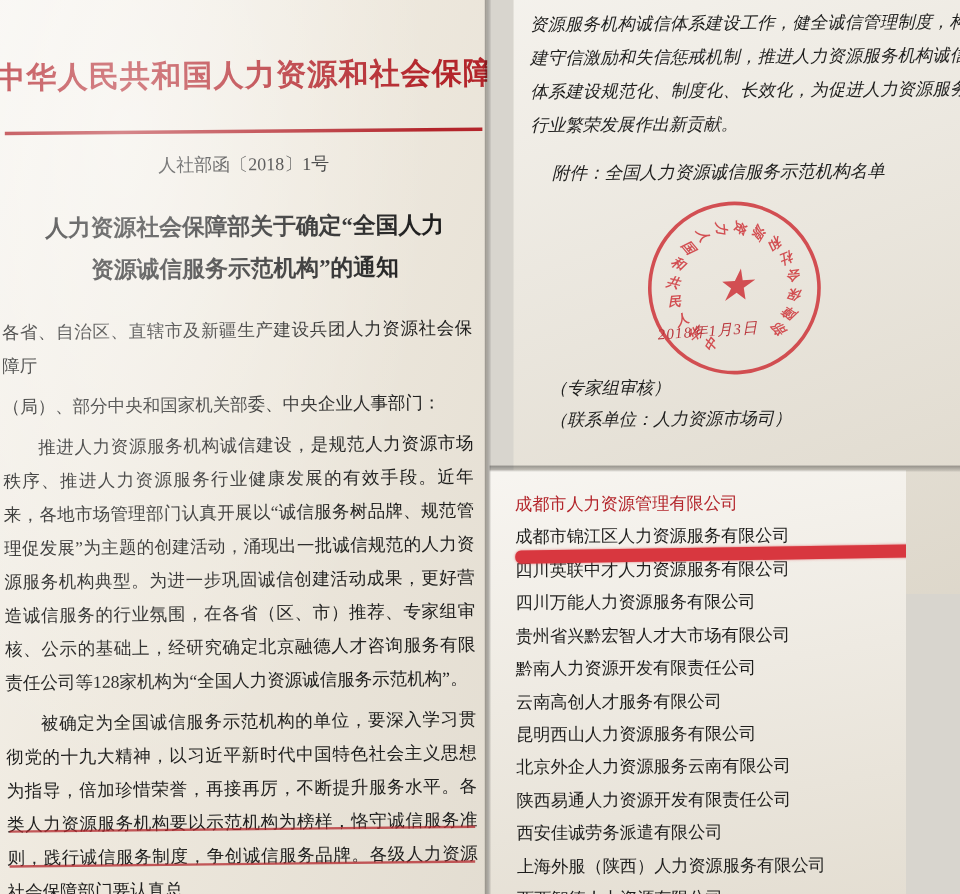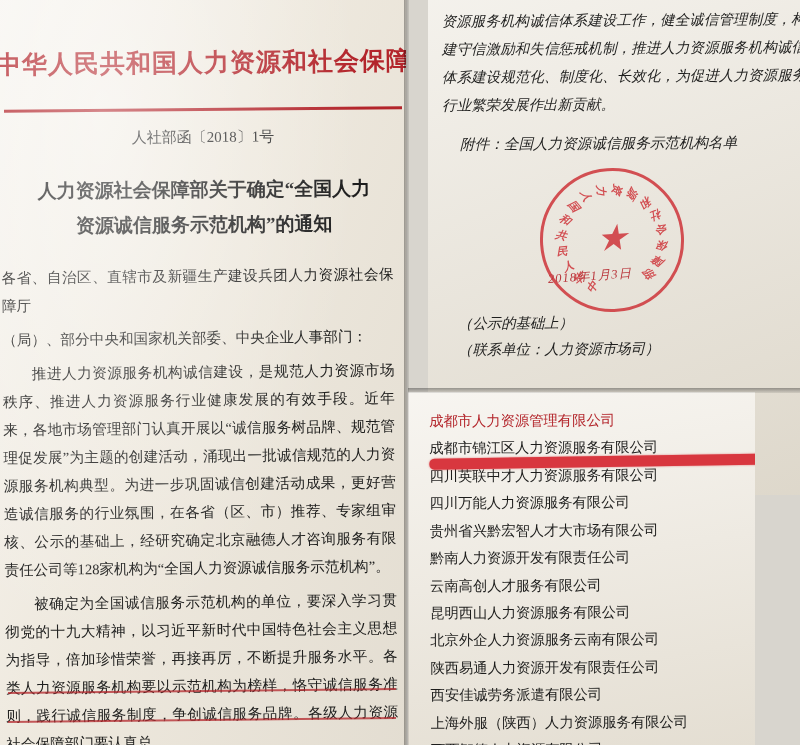--- a/index.html
+++ b/index.html
@@ -314,21 +314,21 @@
           <span style="transform: rotate(72.5deg) translate(0px, -56px) rotate(90deg);">社</span>
           <span style="transform: rotate(90.625deg) translate(0px, -56px) rotate(90deg);">会</span>
           <span style="transform: rotate(108.75deg) translate(0px, -56px) rotate(90deg);">保</span>
           <span style="transform: rotate(126.875deg) translate(0px, -56px) rotate(90deg);">障</span>
           <span style="transform: rotate(145deg) translate(0px, -56px) rotate(90deg);">部</span>
         </div>
       <div class="star">★</div>
     </div>
     <div class="seal-date">2018年1月3日</div>
 
-    <div class="rt-note1">（公示的基础上）</div>
+    <div class="rt-note1">（专家组审核）</div>
     <div class="rt-note2">（联系单位：人力资源市场司）</div>
   </div>
 
   <div class="panel-rb">
     <div class="org-list" id="orgList">
         <div class="org-item first">成都市人力资源管理有限公司</div>
         <div class="org-item">成都市锦江区人力资源服务有限公司</div>
         <div class="org-item">四川英联中才人力资源服务有限公司</div>
         <div class="org-item">四川万能人力资源服务有限公司</div>
         <div class="org-item">贵州省兴黔宏智人才大市场有限公司</div>

